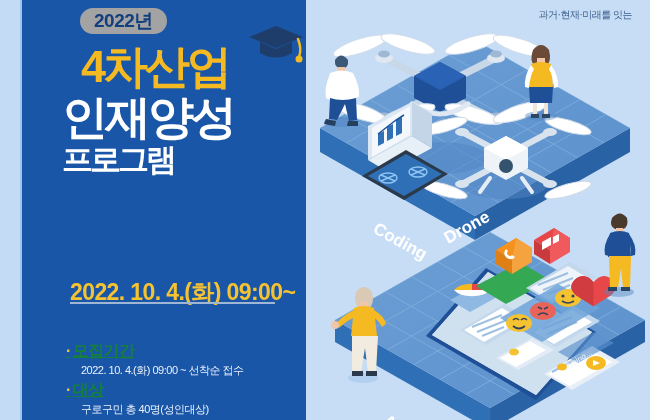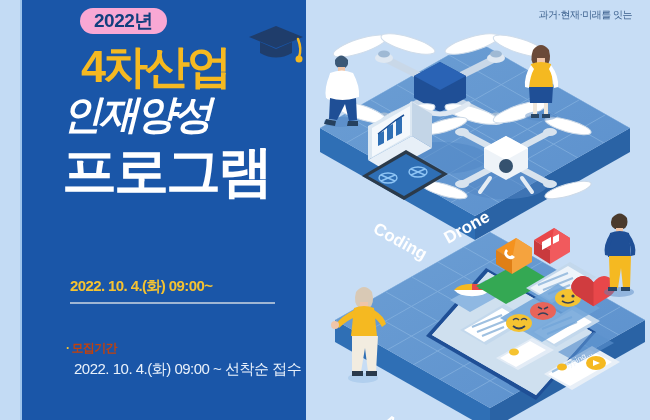--- a/index.html
+++ b/index.html
@@ -35,21 +35,21 @@
     left: 20px; top: 0;
     width: 2px; height: 420px;
     background: #9dc4ec;
     z-index: 7;
   }
 
   
   #year-badge {
     position: absolute;
     left: 80px; top: 8px;
-    background: #f9a8d4;
+    background: #a3a3a3;
     color: #123f7e;
     font-size: 19px;
     font-weight: bold;
     letter-spacing: -0.5px;
     padding: 3px 14px 4px 14px;
     border-radius: 16px;
     line-height: 1;
     z-index: 12;
   }
 
@@ -64,27 +64,26 @@
     z-index: 11;
   }
   #title-line1 {
     top: 44px;
     font-size: 45px;
     color: #f5b921;
     margin-left: 19px;
   }
   #title-line2 {
     top: 94px;
-    font-size: 40px;
+    font-size: 46px;
     color: #ffffff;
-    font-style: italic;
   }
   #title-line3 {
     top: 144px;
-    font-size: 55px;
+    font-size: 31px;
     color: #ffffff;
   }
   #title-line4 {
     top: 202px;
     left: 70px;
     font-size: 36px;
     color: #ffffff;
     letter-spacing: -2px;
   }
 
@@ -93,21 +92,21 @@
     position: absolute;
     left: 246px; top: 22px;
     width: 60px; height: 46px;
     z-index: 13;
   }
 
   
   #date-line {
     position: absolute;
     left: 70px; top: 277px;
-    font-size: 15px;
+    font-size: 23px;
     font-weight: bold;
     color: #f5c331;
     letter-spacing: -0.6px;
     white-space: nowrap;
     z-index: 11;
   }
   #date-underline {
     position: absolute;
     left: 70px; top: 302px;
     width: 205px; height: 2px;
@@ -118,38 +117,39 @@
   
   .detail-block {
     position: absolute;
     left: 66px;
     z-index: 11;
     white-space: nowrap;
   }
   #detail-1 { top: 341px; }
   #detail-2 { top: 380px; }
   .detail-head {
-    font-size: 12px;
+    font-size: 16px;
     font-weight: bold;
-    color: #c2410c;
+    color: #15803d;
     letter-spacing: -0.6px;
     line-height: 1.3;
+    text-decoration: underline;
   }
   .detail-head::before {
     content: "\00B7";
     color: #f5c331;
     font-weight: bold;
     margin-right: 2px;
   }
   .detail-body {
-    font-size: 15px;
+    font-size: 11px;
     color: #e9f1fb;
     letter-spacing: -0.5px;
     line-height: 1.4;
-    margin-left: 8px;
+    margin-left: 15px;
     margin-top: 1px;
   }
 
   
   #tagline {
     position: absolute;
     right: 18px; top: 7px;
     text-align: right;
     color: #3a5f8c;
     font-size: 10px;
@@ -518,18 +518,22 @@
     <circle cx="53" cy="37" r="3.5" fill="#f5b921"></circle>
   </svg>
 
   <div id="date-line">2022. 10. 4.(화) 09:00~</div>
   <div id="date-underline"></div>
 
   <div class="detail-block" id="detail-1">
     <div class="detail-head">모집기간</div>
     <div class="detail-body">2022. 10. 4.(화) 09:00 ~ 선착순 접수</div>
   </div>
+  <div class="detail-block" id="detail-2">
+    <div class="detail-head">대상</div>
+    <div class="detail-body">구로구민 총 40명(성인대상)</div>
+  </div>
 
   <div id="tagline">
     <div>과거·현재·미래를 잇는</div>
   </div>
 
 </div>
 
 </body></html>

